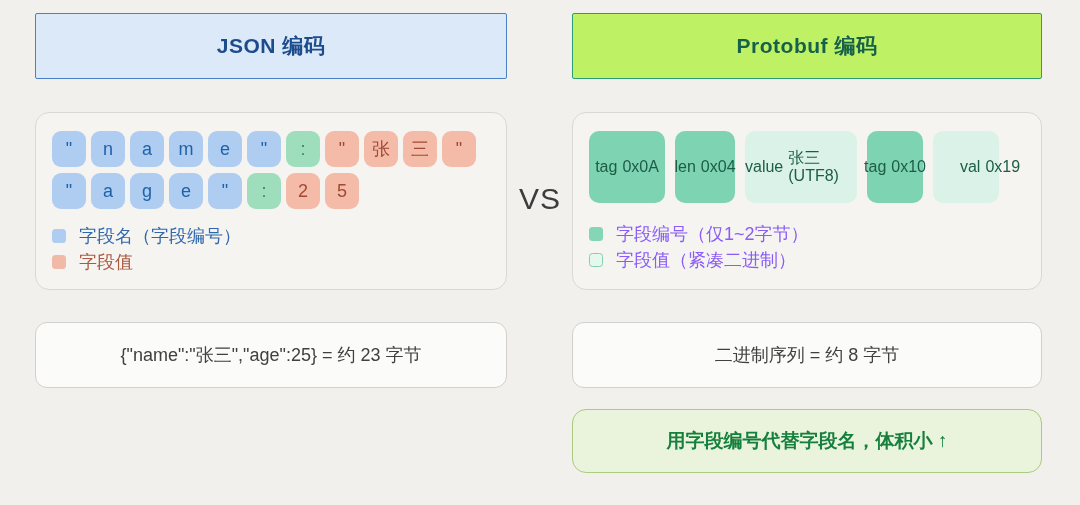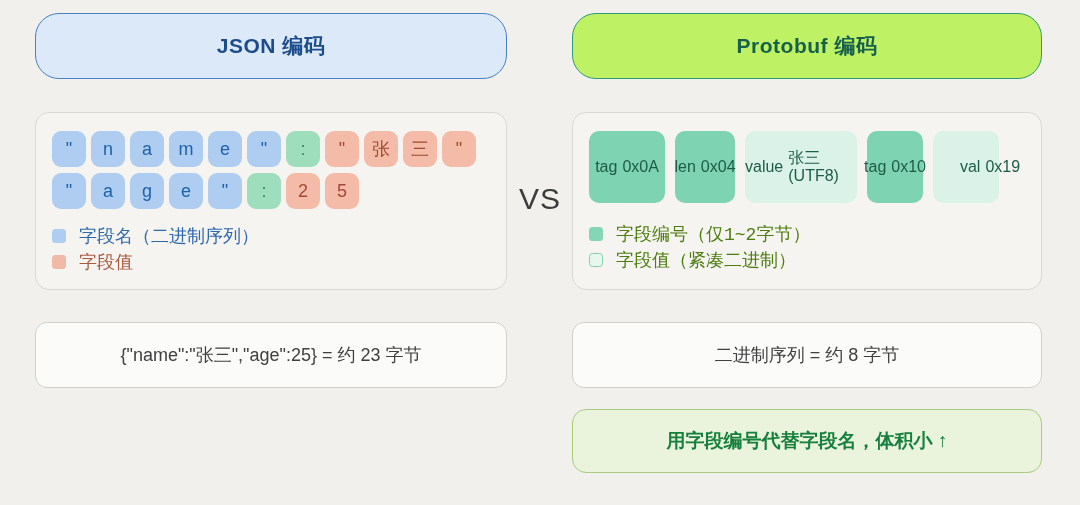--- a/index.html
+++ b/index.html
@@ -8,21 +8,21 @@
     background:#f1f0ed;
     font-family:"Liberation Sans","DejaVu Sans",sans-serif;
     position:relative;overflow:hidden;
     -webkit-font-smoothing:antialiased;
   }
   .col{position:absolute;top:13px;}
   .col-left{left:35px;width:472px;}
   .col-right{left:572px;width:470px;}
 
   .enc-header{
-    box-sizing:border-box;height:66px;border-radius:24px;
+    box-sizing:border-box;height:66px;border-radius:2px;
     display:flex;align-items:center;justify-content:center;
     font-size:21px;font-weight:bold;letter-spacing:.5px;
   }
   .enc-header.blue{background:#dbe9f8;border:1.5px solid #4a80c4;color:#1d4c8c;}
   .enc-header.green{background:#bef264;border:1.5px solid #2f9b74;color:#17614b;}
 
   .panel{
     box-sizing:border-box;margin-top:33px;height:178px;border-radius:14px;
     background:#f5f4f1;border:1px solid #d9d8d4;
     padding:18px 16px 0 16px;
@@ -56,21 +56,21 @@
   .legend.right{margin-top:18px;}
   .legend-row{display:flex;align-items:center;gap:13px;height:26px;}
   .legend-swatch{width:14px;height:14px;border-radius:3.5px;flex:0 0 auto;}
   .sw-name{background:#aecdf0;}
   .sw-value{background:#f1baa7;}
   .sw-dark{background:#85d6b6;}
   .sw-light{background:#e4f8ef;border:1.5px solid #85cfae;box-sizing:border-box;}
   .legend-label{font-size:18px;}
   .lbl-name{color:#2f67ac;}
   .lbl-value{color:#ab5941;}
-  .lbl-pb{color:#4d7c0f;font-family:Liberation Mono, monospace;}
+  .lbl-pb{color:#8b5cf6;}
 
   .bytes-box{
     box-sizing:border-box;margin-top:32px;height:66px;border-radius:12px;
     background:#fbfbf9;border:1px solid #d1d0cc;
     display:flex;align-items:center;justify-content:center;
     font-size:18px;color:#404040;
   }
 
   .note-box{
     box-sizing:border-box;margin-top:21px;height:64px;border-radius:14px;
@@ -114,21 +114,21 @@
           <div class="char-cell cell-name">e</div>
           <div class="char-cell cell-name">"</div>
           <div class="char-cell cell-sep">:</div>
           <div class="char-cell cell-value">2</div>
           <div class="char-cell cell-value">5</div>
         </div>
       </div>
     <div class="legend">
         <div class="legend-row">
           <span class="legend-swatch sw-name"></span>
-          <span class="legend-label lbl-name">字段名（二进制序列）</span>
+          <span class="legend-label lbl-name">字段名（字段编号）</span>
         </div>
         <div class="legend-row">
           <span class="legend-swatch sw-value"></span>
           <span class="legend-label lbl-value">字段值</span>
         </div>
       </div>
   </div>
   <div class="bytes-box">
     <span>{"name":"张三","age":25} = 约 23 字节</span>
   </div>

